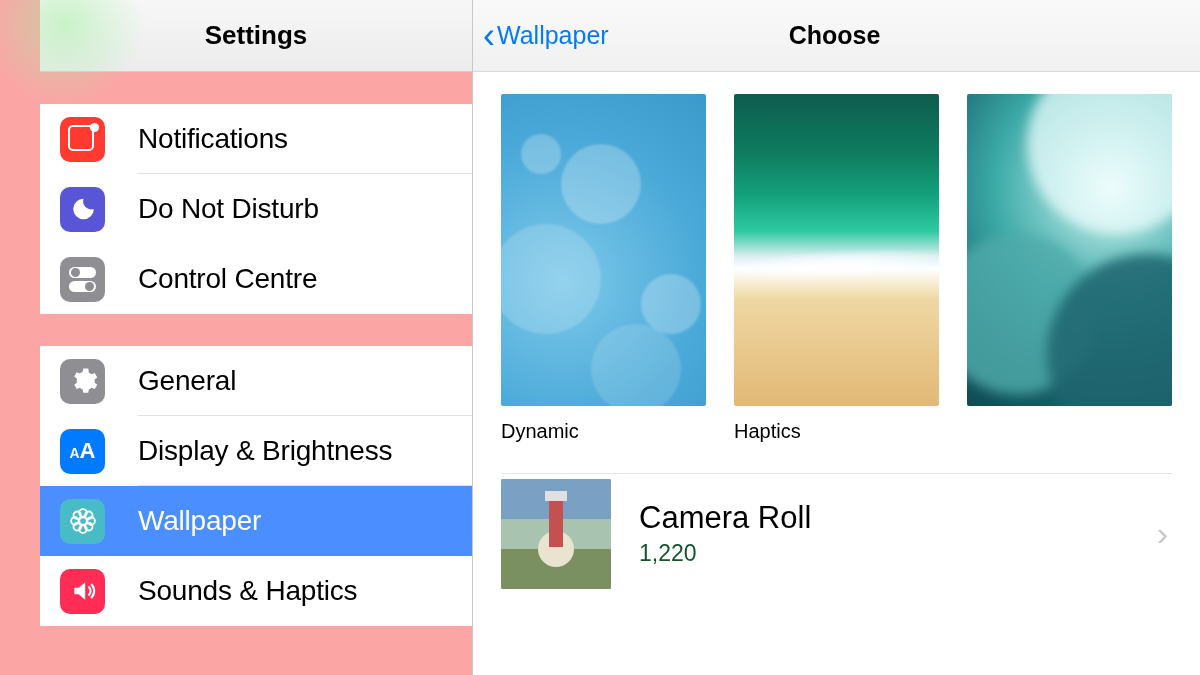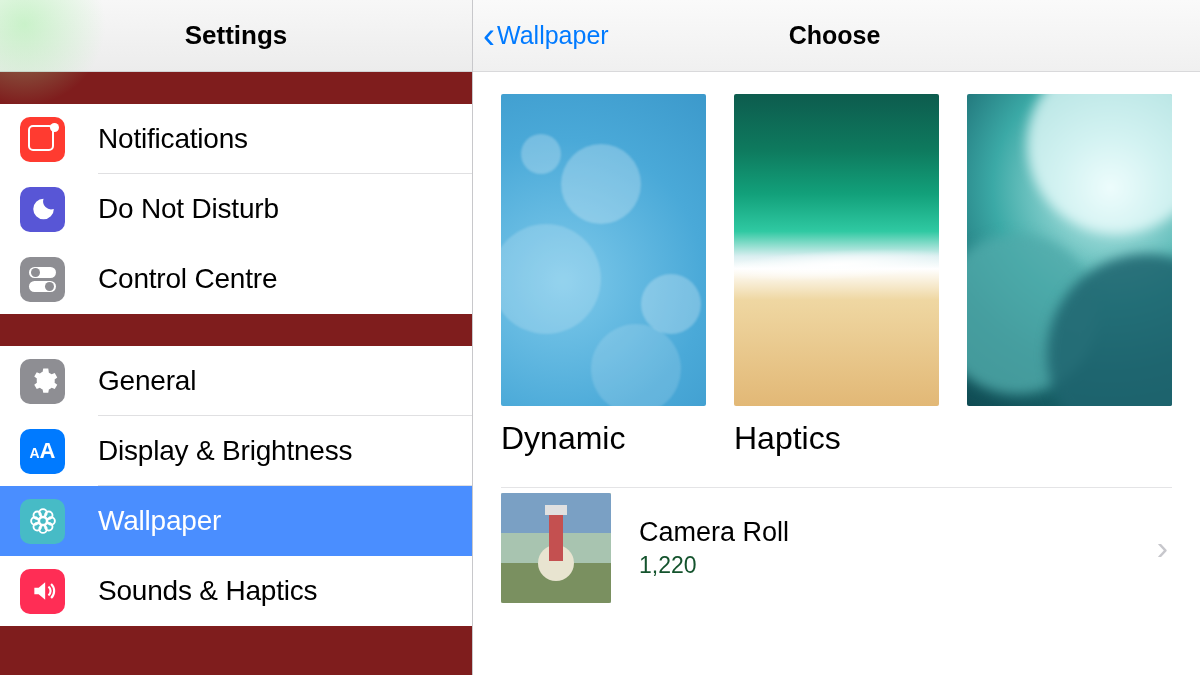--- a/index.html
+++ b/index.html
@@ -1,20 +1,20 @@
 <!DOCTYPE html>
 <html><head>
 <meta charset="utf-8">
 <style>
   * { box-sizing: border-box; margin: 0; padding: 0; }
   html, body { width: 1200px; height: 675px; overflow: hidden; font-family: -apple-system, "Helvetica Neue", Helvetica, Arial, sans-serif; background: #f2f2f2; }
   .root { display: flex; width: 1200px; height: 675px; }
 
   
-  .left { width: 487px; height: 100%; background: #7f1d1d; border-right: 1px solid #c8c8cb; display: flex; flex-direction: column; }
+  .left { width: 487px; height: 100%; background: #fca5a5; border-right: 1px solid #c8c8cb; display: flex; flex-direction: column; padding-left: 40px; }
   .left-header { height: 72px; background: linear-gradient(180deg,#f7f7f7,#ececec); border-bottom: 1px solid #d1d1d4; display:flex; align-items:center; justify-content:center; position:relative;}
   .left-header .title { font-size: 26px; font-weight: 700; color:#000; }
   .glow-tl { position:absolute; top:-40px; left:-40px; width:160px; height:160px; background:radial-gradient(circle at 40% 40%, rgba(160,240,160,0.5), rgba(160,240,160,0) 60%); pointer-events:none;}
   .left-spacer { height: 32px; }
   .group { background:#fff; }
   .row { height: 70px; display:flex; align-items:center; padding-left: 20px; position:relative; }
   .row .sep { position:absolute; left: 98px; right:0; bottom:0; height:1px; background:#e0e0e2; }
   .row:last-child .sep { display:none; }
   .row .icon { width:45px; height:45px; border-radius:10px; margin-right: 33px; display:flex; align-items:center; justify-content:center; flex-shrink:0;}
   .row .label { font-size: 28px; color:#000; letter-spacing:-0.2px;}
@@ -38,21 +38,21 @@
   .right { flex:1; background:#fff; display:flex; flex-direction:column; }
   .right-header { height:72px; background:linear-gradient(180deg,#fafafa,#f0f0f0); border-bottom:1px solid #d9d9db; display:flex; align-items:center; position:relative;}
   .back { display:flex; align-items:center; color:#007aff; font-size:25px; padding-left:10px; cursor:pointer;}
   .back .chev { font-size:36px; line-height:1; margin-right:2px; font-weight:300;}
   .right-header .title { position:absolute; left:0; right:4px; text-align:center; font-size:25px; font-weight:700; color:#000; pointer-events:none;}
 
   .content { flex:1; padding: 22px 28px 0 28px; overflow:hidden; }
   .cats { display:flex; gap: 28px; }
   .cat { width: 205px; }
   .cat .thumb { width:205px; height:312px; border-radius:2px; overflow:hidden; position:relative;}
-  .cat .lbl { font-size:32px; color:#000; margin-top:14px; }
+  .cat .lbl { font-size:20px; color:#000; margin-top:14px; }
 
   
   .th-dyn { background: radial-gradient(circle at 30% 60%, #7dc9ea 0%, #4aa9d8 60%, #3c99cb 100%); }
   .bokeh{position:absolute;border-radius:50%;background:rgba(255,255,255,0.25);filter:blur(1px);}
   .b1{width:80px;height:80px;left:60px;top:50px;}
   .b2{width:110px;height:110px;left:-10px;top:130px;background:rgba(255,255,255,0.18);}
   .b3{width:60px;height:60px;left:140px;top:180px;}
   .b4{width:90px;height:90px;left:90px;top:230px;background:rgba(255,255,255,0.15);}
   .b5{width:40px;height:40px;left:20px;top:40px;}
 
@@ -64,21 +64,21 @@
   .th-live{background:radial-gradient(circle at 70% 30%,#e6f5f5 0%,#8fd4d2 20%,#3ba9a6 45%,#1e6f75 70%,#0f4a52 100%);}
   .cloud{position:absolute;border-radius:50%;filter:blur(6px);}
   .c1{width:180px;height:180px;left:60px;top:-40px;background:rgba(240,255,255,0.7);}
   .c2{width:160px;height:160px;left:-30px;top:140px;background:rgba(80,170,170,0.8);}
   .c3{width:200px;height:200px;left:80px;top:160px;background:rgba(30,100,110,0.85);}
 
   
   .album { margin-top: 30px; display:flex; align-items:center; height:120px; border-top:1px solid #e4e4e6; padding-top:0; position:relative;}
   .album .athumb{width:110px;height:110px;margin-right:28px;border-radius:2px;overflow:hidden;background:linear-gradient(135deg,#6b9ac4 0%,#c9b87a 40%,#8ba86f 70%,#5c7a4f 100%);position:relative;}
   .album .info{flex:1;}
-  .album .name{font-size:27px;color:#000;margin-bottom:4px;}
+  .album .name{font-size:31px;color:#000;margin-bottom:4px;}
   .album .count{font-size:23px;color:#14532d;}
   .album .chev{font-size:34px;color:#c7c7cc;margin-right:4px;}
 
   svg{display:block;}
 </style>
 </head>
 <body>
 
 <div class="root">
 

